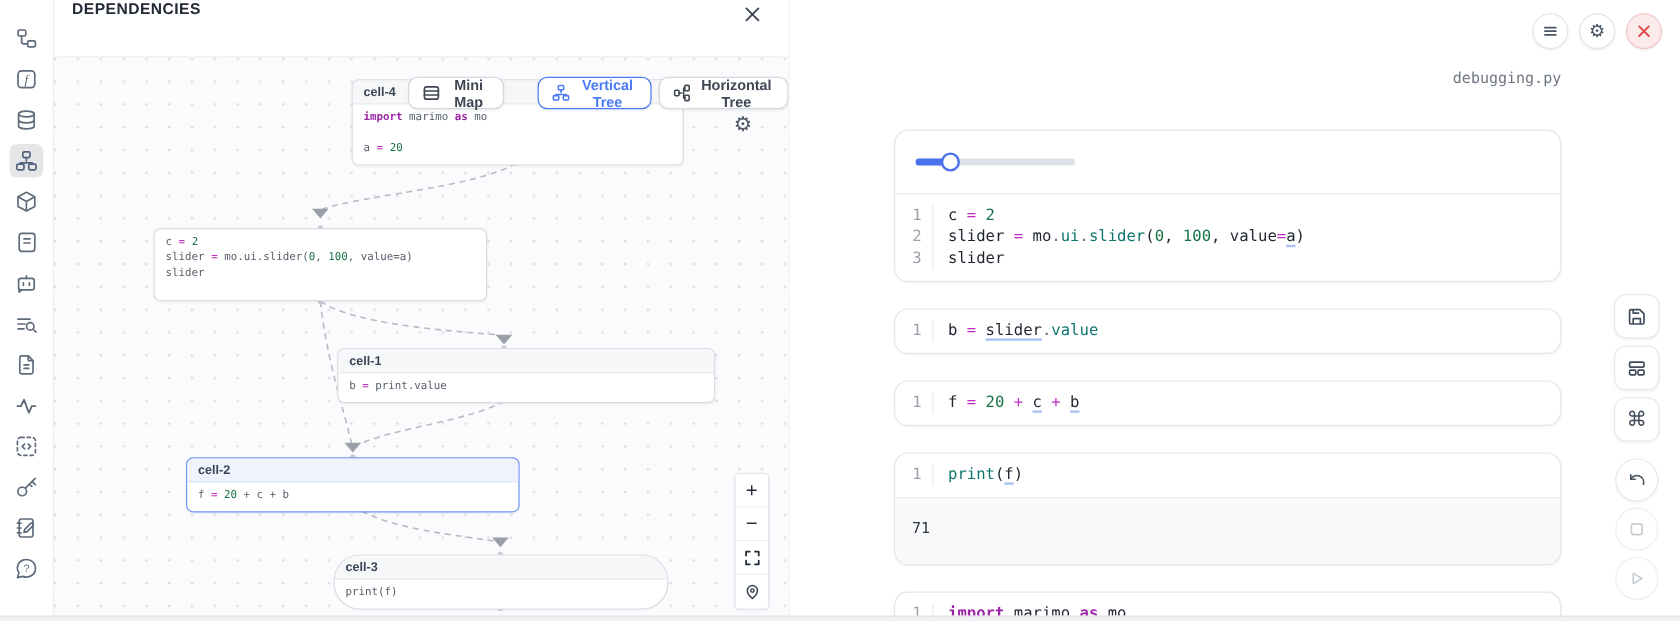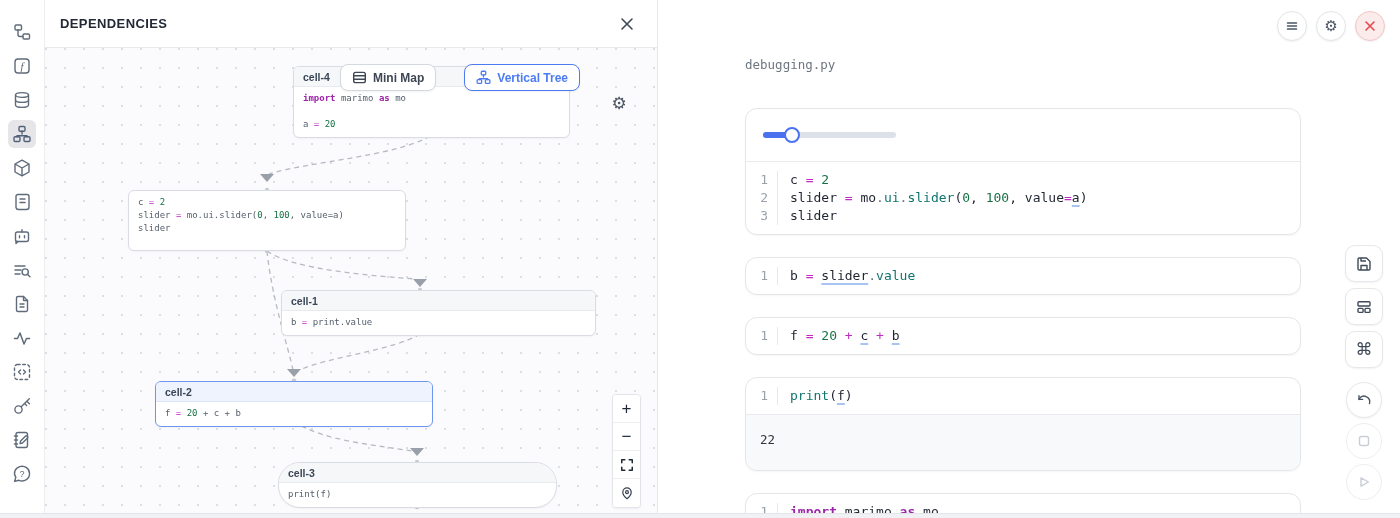--- a/index.html
+++ b/index.html
@@ -12,21 +12,21 @@
           border-right:1px solid #ededf0; display:flex; flex-direction:column; align-items:center;
           padding-top:18px; gap:6px; z-index:30; }
   .rail-btn { width:28px; height:28px; border-radius:6px; display:flex; align-items:center;
               justify-content:center; color:#5f6b7a; cursor:pointer; }
   .rail-btn.active { background:#e6e6e9; color:#51617a; }
   .rail-btn svg { display:block; }
 
   
   .deps { position:absolute; left:45px; top:0; width:613px; height:513px; background:#fff;
           border-right:1px solid #e7e9ec; }
-  .deps-head { height:48px; display:flex; align-items:center; justify-content:space-between;
+  .deps-head { height:48px; display:flex; justify-content:space-between;
                padding:0 18px 0 15px; border-bottom:1px solid #e7e9ec; background:#fff; }
   .deps-title { font-size:13px; font-weight:700; letter-spacing:.4px; color:#232a36; }
   .deps-close { width:24px; height:24px; border:none; background:transparent; color:#3f4654;
                 display:flex; align-items:center; justify-content:center; cursor:pointer; }
 
   .graph { position:absolute; left:0; top:48px; width:612px; height:465px; background:#fbfbfd;
            background-image:radial-gradient(circle at 1px 1px, #dcdee4 1px, transparent 1.3px);
            background-size:19px 19px; overflow:hidden; }
   .edges { position:absolute; left:0; top:0; z-index:1; }
 
@@ -55,21 +55,21 @@
              border:1px solid #e2e4e9; border-radius:4px; z-index:5; overflow:hidden;
              box-shadow:0 1px 2px rgba(20,30,50,.05); }
   .z-btn { width:100%; height:28px; display:flex; align-items:center; justify-content:center;
            background:#fff; border:none; border-bottom:1px solid #eceef1; color:#1f2937;
            font-size:17px; cursor:pointer; padding:0; }
   .z-btn:last-child { border-bottom:none; }
 
   
   .nb { position:absolute; left:658px; top:0; width:742px; height:518px; background:#fff; }
   .nb-col { position:absolute; left:87px; top:0; width:556px; }
-  .nb-title { margin-top:57px; text-align:left; font-family:"DejaVu Sans Mono",monospace;
+  .nb-title { margin-top:57px; text-align:right; font-family:"DejaVu Sans Mono",monospace;
               font-size:12.5px; color:#6e7681; }
   #cells { margin-top:36px; }
   .cell { background:#fff; border:1px solid #e4e6ea; border-radius:12px;
           box-shadow:0 1px 2px rgba(20,30,50,.04); }
   .cell + .cell { margin-top:22px; }
   .slider-sec { height:53px; display:flex; align-items:center; padding-left:17px;
                 border-bottom:1px solid #e9ebee; }
   .track { position:relative; width:133px; height:6px; border-radius:3px; background:#dde1e9; }
   .track-fill { position:absolute; left:0; top:0; height:6px; border-radius:3px; background:#4a72ef; }
   .thumb { position:absolute; top:50%; width:16px; height:16px; border-radius:50%; background:#fff;
@@ -296,20 +296,29 @@
         </button>
         <button class="gt-btn active">
           <svg width="15" height="15" viewBox="0 0 16 16" fill="none" stroke="#4c7bf4" stroke-width="1.4" stroke-linecap="round" stroke-linejoin="round">
               <rect x="5.6" y="1.3" width="4.8" height="3.9" rx="1"></rect>
               <rect x="1.2" y="10.3" width="4.8" height="3.9" rx="1"></rect>
               <rect x="10" y="10.3" width="4.8" height="3.9" rx="1"></rect>
               <path d="M8 5.2v2.3M3.6 10.3v-1h8.8v1"></path>
             </svg>
           <span>Vertical Tree</span>
         </button>
+        <button class="gt-btn">
+          <svg width="15" height="15" viewBox="0 0 16 16" fill="none" stroke="#3f4654" stroke-width="1.4" stroke-linecap="round" stroke-linejoin="round">
+              <rect x="1.3" y="5.6" width="3.9" height="4.8" rx="1"></rect>
+              <rect x="10.3" y="1.2" width="3.9" height="4.8" rx="1"></rect>
+              <rect x="10.3" y="10" width="3.9" height="4.8" rx="1"></rect>
+              <path d="M5.2 8h2.3M10.3 3.6h-1v8.8h1"></path>
+            </svg>
+          <span>Horizontal Tree</span>
+        </button>
       </div>
 
       <button class="g-gear">⚙</button>
 
       <div class="zoomctl">
         <button class="z-btn">+</button>
         <button class="z-btn">−</button>
         <button class="z-btn">
             <svg width="14" height="14" viewBox="0 0 16 16" fill="none" stroke="#1f2937" stroke-width="1.7" stroke-linecap="round" stroke-linejoin="round">
               <path d="M2 5.5V2h3.5M10.5 2H14v3.5M14 10.5V14h-3.5M5.5 14H2v-3.5"></path>
@@ -381,21 +390,21 @@
               </div>
             </div>
           </div>
           <div class="cell">
             <div class="code">
               <div class="crow">
                 <span class="ln">1</span>
                 <div class="ctext"><span class="t-fn">print</span><span class="t-v">(</span><span class="t-v t-u">f</span><span class="t-v">)</span></div>
               </div>
             </div>
-            <div class="out">22</div>
+            <div class="out">71</div>
           </div>
           <div class="cell">
             <div class="code">
               <div class="crow">
                 <span class="ln">1</span>
                 <div class="ctext"><span class="t-k">import</span><span class="t-v"> marimo </span><span class="t-k">as</span><span class="t-v"> mo</span></div>
               </div>
             </div>
           </div>
         </div>

